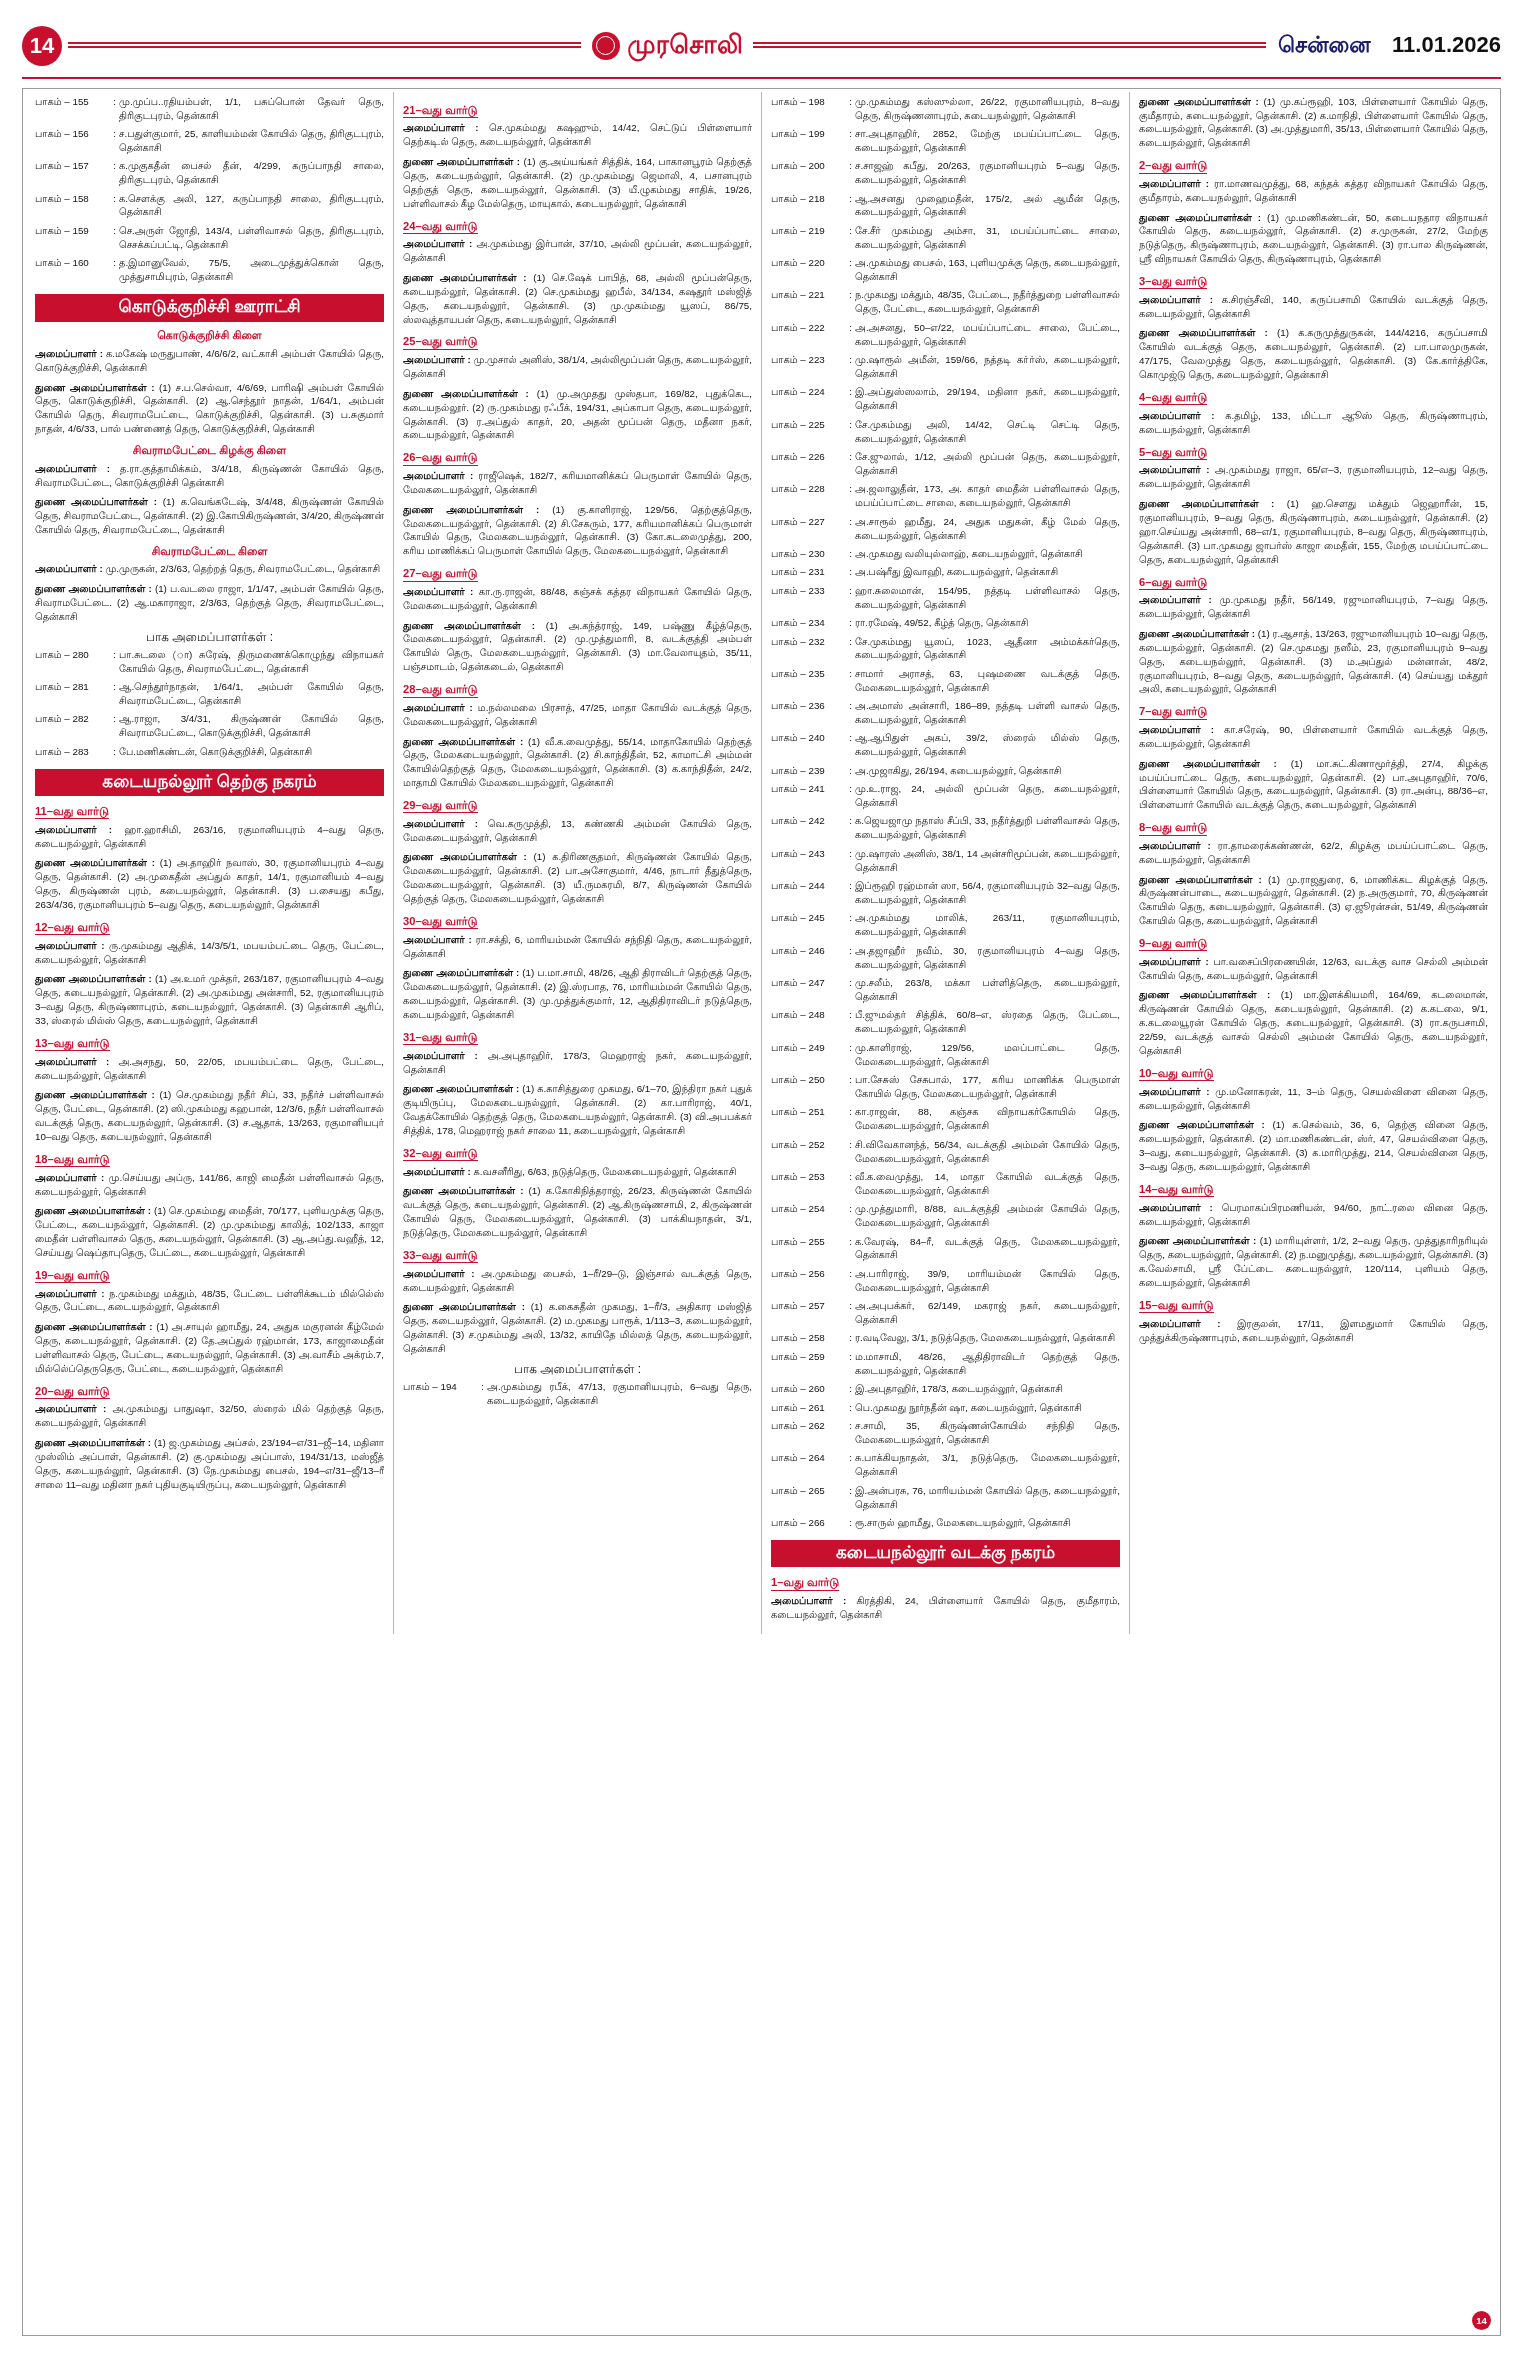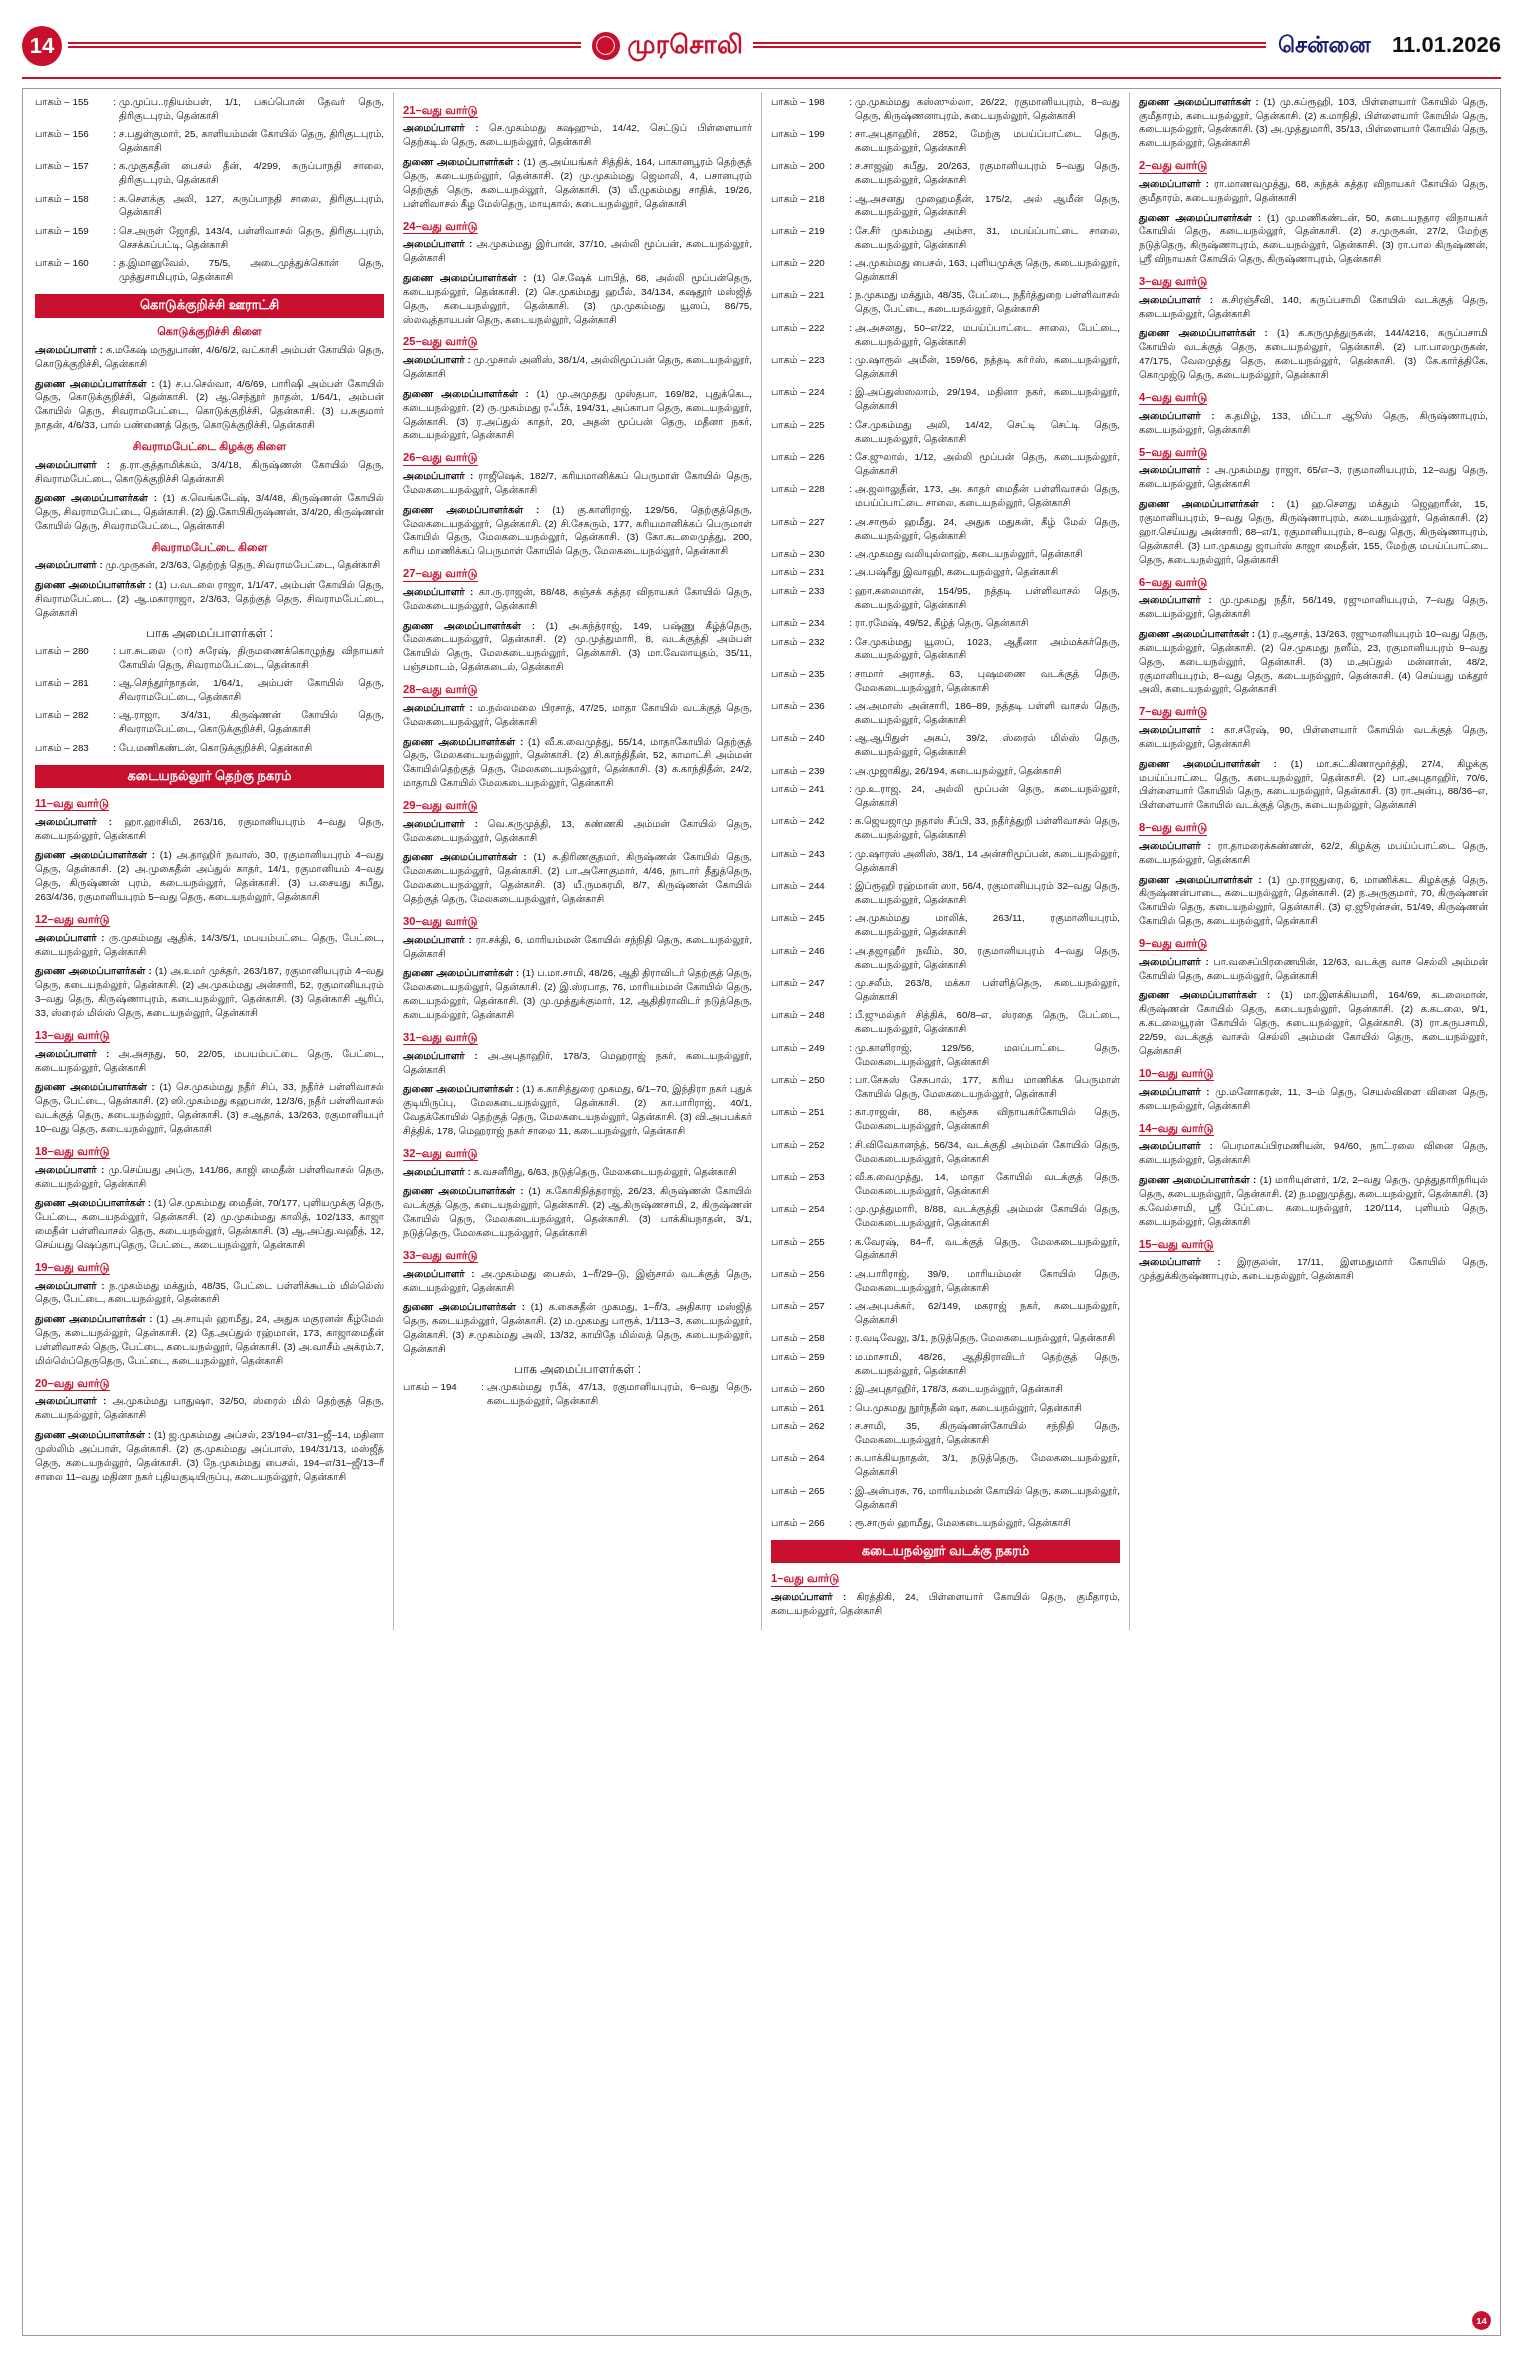--- a/index.html
+++ b/index.html
@@ -96,21 +96,21 @@
     font-size: 11.2px;
     margin: 9px 0 3.8px 0;
     position: relative;
   }
   .ward-head .u { border-bottom: 1.3px solid #c8102e; padding-bottom: 1.3px; }
   .sec-bar {
     background: #c8102e;
     color: #fff;
     text-align: center;
     font-weight: bold;
-    font-size: 13px;
+    font-size: 17px;
     padding: 3.2px 2.6px;
     margin: 10.2px 0 5.1px 0;
   }
   .sub-head {
     text-align: center;
     color: #c8102e;
     font-weight: bold;
     font-size: 11px;
     margin: 7.7px 0 3.8px 0;
   }
@@ -556,20 +556,21 @@
           <p class="para"><b>அமைப்பாளர் :</b> கா.சரேஷ், 90, பிள்ளையார் கோயில் வடக்குத் தெரு, கடையநல்லூர், தென்காசி</p>
           <p class="para"><b>துணை அமைப்பாளர்கள் :</b> (1) மா.சுட்.கிணாமூர்த்தி, 27/4, கிழக்கு மபய்ப்பாட்டை தெரு, கடையநல்லூர், தென்காசி. (2) பா.அபுதாஹிர், 70/6, பிள்ளையார் கோயில் தெரு, கடையநல்லூர், தென்காசி. (3) ரா.அன்பு, 88/36–எ, பிள்ளையார் கோயில் வடக்குத் தெரு, கடையநல்லூர், தென்காசி</p>
           <div class="ward-head"><span class="u">8–வது வார்டு</span></div>
           <p class="para"><b>அமைப்பாளர் :</b> ரா.தாமரைக்கண்ணன், 62/2, கிழக்கு மபய்ப்பாட்டை தெரு, கடையநல்லூர், தென்காசி</p>
           <p class="para"><b>துணை அமைப்பாளர்கள் :</b> (1) மு.ராஜதுரை, 6, மாணிக்கட கிழக்குத் தெரு, கிருஷ்ணன்பாடை, கடையநல்லூர், தென்காசி. (2) ந.அருகுமார், 70, கிருஷ்ணன் கோயில் தெரு, கடையநல்லூர், தென்காசி. (3) ஏ.ஜூரன்சன், 51/49, கிருஷ்ணன் கோயில் தெரு, கடையநல்லூர், தென்காசி</p>
           <div class="ward-head"><span class="u">9–வது வார்டு</span></div>
           <p class="para"><b>அமைப்பாளர் :</b> பா.வசைப்பிரணையின், 12/63, வடக்கு வாச செல்லி அம்மன் கோயில் தெரு, கடையநல்லூர், தென்காசி</p>
           <p class="para"><b>துணை அமைப்பாளர்கள் :</b> (1) மா.இளக்கியமரி, 164/69, கடலைமான், கிருஷ்ணன் கோயில் தெரு, கடையநல்லூர், தென்காசி. (2) க.கடலை, 9/1, க.கடலையூரன் கோயில் தெரு, கடையநல்லூர், தென்காசி. (3) ரா.கருபசாமி, 22/59, வடக்குத் வாசல் செல்லி அம்மன் கோயில் தெரு, கடையநல்லூர், தென்காசி</p>
           <div class="ward-head"><span class="u">10–வது வார்டு</span></div>
           <p class="para"><b>அமைப்பாளர் :</b> மு.மனோகரன், 11, 3–ம் தெரு, செயல்விளை வினை தெரு, கடையநல்லூர், தென்காசி</p>
+          <p class="para"><b>துணை அமைப்பாளர்கள் :</b> (1) க.செல்வம், 36, 6, தெற்கு வினை தெரு, கடையநல்லூர், தென்காசி. (2) மா.மணிகண்டன், ஸ்ர், 47, செயல்வினை தெரு, 3–வது, கடையநல்லூர், தென்காசி. (3) க.மாரிமுத்து, 214, செயல்வினை தெரு, 3–வது தெரு, கடையநல்லூர், தென்காசி</p>
           <div class="ward-head"><span class="u">14–வது வார்டு</span></div>
           <p class="para"><b>அமைப்பாளர் :</b> பெரமாகப்பிரமணியன், 94/60, நாட்.ரலை வினை தெரு, கடையநல்லூர், தென்காசி</p>
           <p class="para"><b>துணை அமைப்பாளர்கள் :</b> (1) மாரியுள்ளர், 1/2, 2–வது தெரு, முத்துதாரிநரியுல் தெரு, கடையநல்லூர், தென்காசி. (2) ந.மனுமுத்து, கடையநல்லூர், தென்காசி. (3) க.வேல்சாமி, ஸ்ரீ பே்ட்டை கடையநல்லூர், 120/114, புளியம் தெரு, கடையநல்லூர், தென்காசி</p>
           <div class="ward-head"><span class="u">15–வது வார்டு</span></div>
           <p class="para"><b>அமைப்பாளர் :</b> இரகுலன், 17/11, இளமதுமார் கோயில் தெரு, முத்துக்கிருஷ்ணாபுரம், கடையநல்லூர், தென்காசி</p>
         </div>
       </div>
     <div class="page-foot">14</div>
   </div>
 

